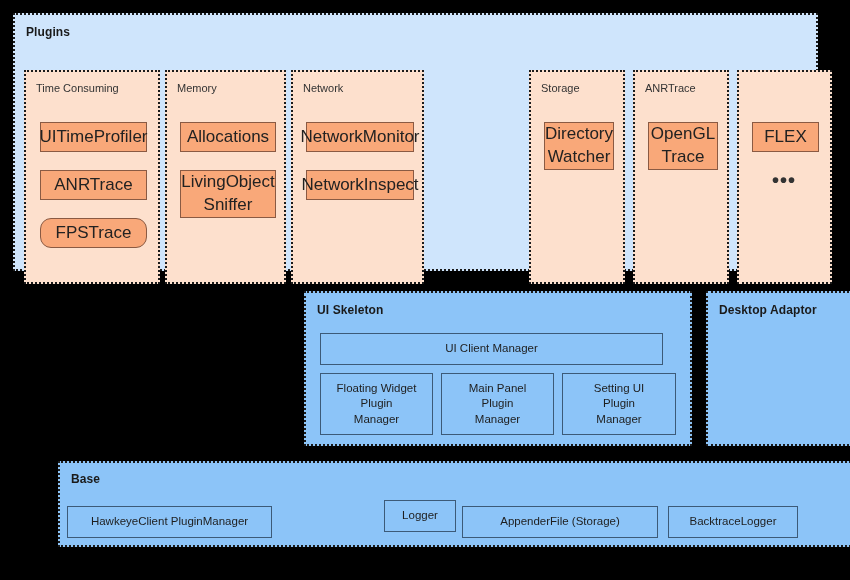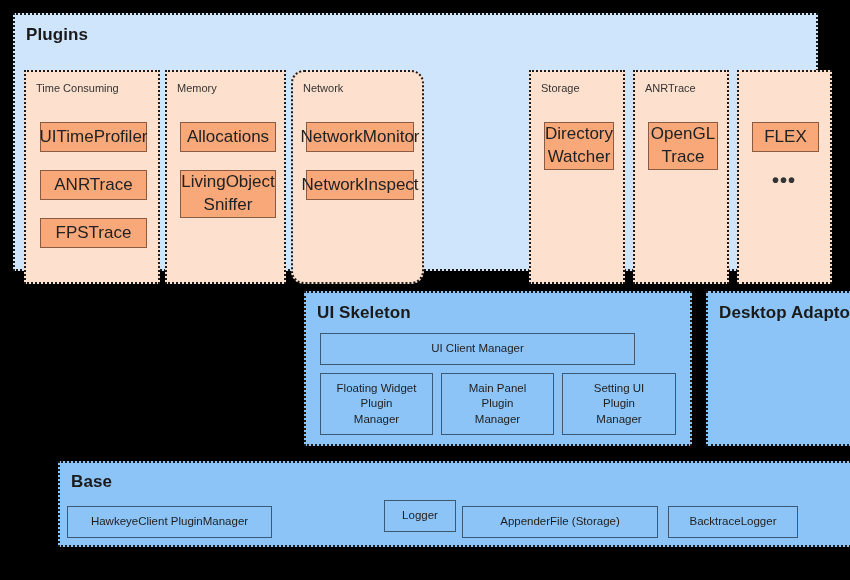--- a/index.html
+++ b/index.html
@@ -24,21 +24,21 @@
 
   
   .panel {
     position: absolute;
     box-sizing: border-box;
     border: 2px dotted #1a1a1a;
   }
   .panel-title {
     position: absolute;
     font-weight: bold;
-    font-size: 17px;
+    font-size: 12px;
     color: #1a1a1a;
     letter-spacing: 0.1px;
   }
 
   
   #plugins-panel {
     left: 13px;
     top: 13px;
     width: 805px;
     height: 258px;
@@ -146,31 +146,31 @@
 
 <div class="canvas">
 
   <div class="panel" id="plugins-panel">
     <div class="panel-title">Plugins</div>
 
     <div class="plugin-col" style="left:9px; width:136px;">
       <div class="plugin-col-label">Time Consuming</div>
       <div class="plugin-item" style="left:14px; top:50px; width:107px; height:30px;">UITimeProfiler</div>
       <div class="plugin-item" style="left:14px; top:98px; width:107px; height:30px;">ANRTrace</div>
-      <div class="plugin-item" style="left:14px; top:146px; width:107px; height:30px;">FPSTrace</div>
+      <div class="plugin-item" style="left:14px; top:146px; width:107px; height:30px;border-radius:11px;">FPSTrace</div>
     </div>
 
     <div class="plugin-col" style="left:150px; width:121px;">
       <div class="plugin-col-label">Memory</div>
       <div class="plugin-item" style="left:13px; top:50px; width:96px; height:30px;">Allocations</div>
       <div class="plugin-item" style="left:13px; top:98px; width:96px; height:48px;">LivingObject
 Sniffer</div>
     </div>
 
-    <div class="plugin-col" style="left:276px; width:133px;border-radius:13px;">
+    <div class="plugin-col" style="left:276px; width:133px;">
       <div class="plugin-col-label">Network</div>
       <div class="plugin-item" style="left:13px; top:50px; width:108px; height:30px;">NetworkMonitor</div>
       <div class="plugin-item" style="left:13px; top:98px; width:108px; height:30px;">NetworkInspect</div>
     </div>
 
 
     <div class="plugin-col" style="left:514px; width:96px;">
       <div class="plugin-col-label">Storage</div>
       <div class="plugin-item" style="left:13px; top:50px; width:70px; height:48px;">Directory
 Watcher</div>
@@ -185,21 +185,21 @@
     <div class="plugin-col" style="left:722px; width:95px;">
       <div class="plugin-col-label"></div>
       <div class="plugin-item" style="left:13px; top:50px; width:67px; height:30px;">FLEX</div>
       <div class="ellipsis-mark" style="left:33px; top:98px;">•••</div>
     </div>
   </div>
 
   <div class="panel panel-blue" id="ui-skeleton-panel">
     <div class="panel-title">UI Skeleton</div>
 
-    <div class="blue-box" style="left:14px; top:40px; width:315px; height:32px;">UI Client Manager</div>
+    <div class="blue-box" style="left:14px; top:40px; width:343px; height:32px;">UI Client Manager</div>
 
     <div class="blue-box" style="left:14px; top:80px; width:113px; height:62px;">Floating Widget
 Plugin
 Manager</div>
     <div class="blue-box" style="left:135px; top:80px; width:113px; height:62px;">Main Panel
 Plugin
 Manager</div>
     <div class="blue-box" style="left:256px; top:80px; width:114px; height:62px;">Setting UI
 Plugin
 Manager</div>

